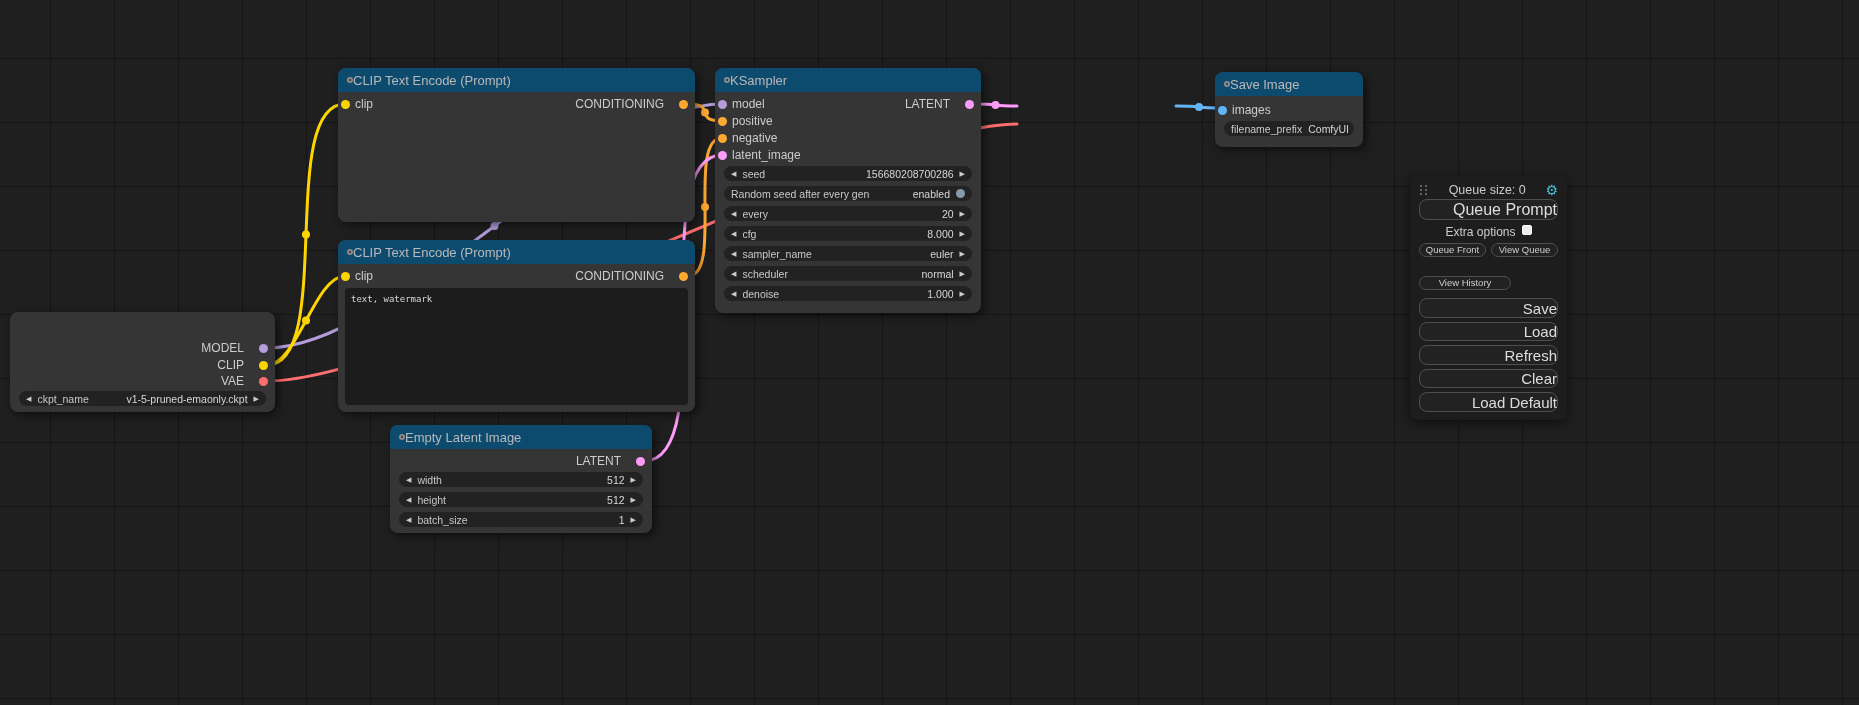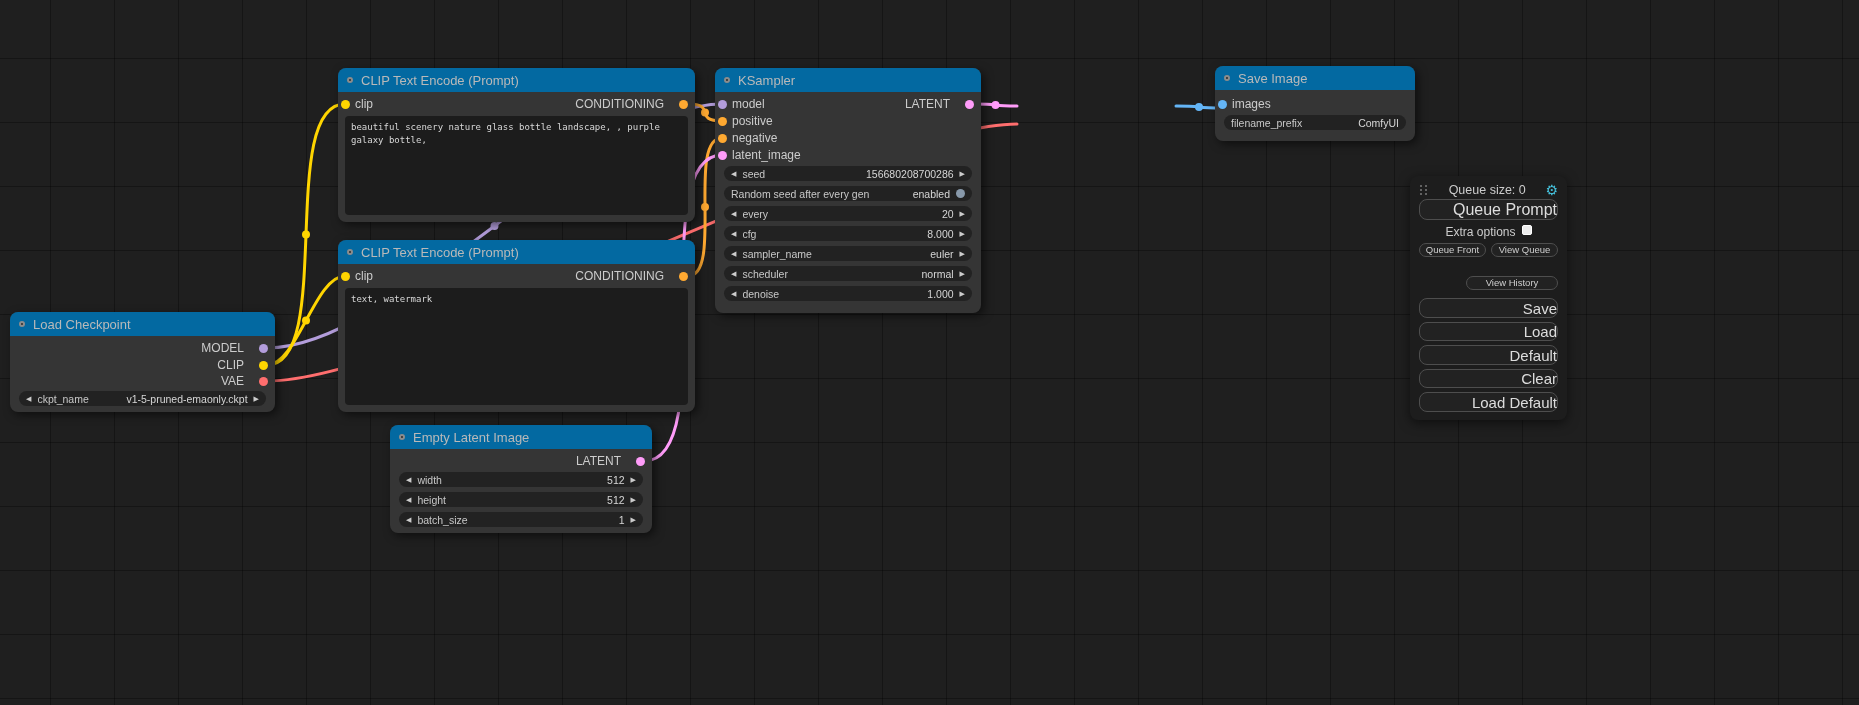--- a/index.html
+++ b/index.html
@@ -19,23 +19,23 @@
   }
   #wires { position: absolute; inset: 0; width: 100%; height: 100%; z-index: 1; }
 
   
   .node {
     position: absolute; z-index: 2;
     background: #353535; border-radius: 8px;
     box-shadow: 3px 3px 10px rgba(0,0,0,0.55);
   }
   .n-head {
-    height: 24px; background: #0369a1;
+    height: 24px; background: #0c4a6e;
     border-radius: 8px 8px 0 0;
-    display: flex; align-items: center; gap: 8px; padding: 4px 9px;
+    display: flex; align-items: center; padding: 4px 9px;
   }
   .n-dot {
     width: 6px; height: 6px; border-radius: 50%;
     background: #2b2b2b; border: 2px solid #8c8c8c; flex: 0 0 auto;
   }
   .n-title { font-size: 13px; color: #b9b9b9; white-space: nowrap; }
 
   .slot { position: absolute; height: 16px; line-height: 16px; font-size: 12px; color: #cccccc; }
   .slot.in  { left: 0;  padding-left: 17px; text-align: left; }
   .slot.out { right: 4px; padding-right: 27px; text-align: right; }
@@ -85,21 +85,21 @@
     color: #dddddd; cursor: pointer; display: block;
   }
   .qp-big { width: 100%; height: 23px; font-size: 15px; margin-top: 4px; text-align: right; }
   .qp-primary { height: 25px; font-size: 16px; margin-top: 2px; }
   .qp-extra {
     display: flex; align-items: flex-start; justify-content: center; gap: 6px;
     margin-top: 5px; font-size: 12px; color: #cccccc; height: 14px;
   }
   .checkbox { width: 10px; height: 10px; background: #ededed; border-radius: 2px; border: 1px solid #ffffff; }
   .qp-row { display: flex; gap: 5px; margin-top: 4px; }
-  .qp-row.center { justify-content: flex-end; margin-top: 19px; }
+  .qp-row.center { justify-content: flex-start; margin-top: 19px; }
   #queue-panel .qp-small { flex: 1; height: 14px; font-size: 9.5px; line-height: 10px; padding: 0; border-radius: 7px; color: #cfcfcf; }
   #queue-panel .qp-row.center .qp-small { flex: 0 0 92px; }
   .qp-gap { height: 5px; }
 </style>
 </head>
 <body>
 
 <div id="canvas">
 
   <svg id="wires" viewBox="0 0 1859 705">
@@ -117,24 +117,20 @@
       <circle cx="705" cy="207" r="4" fill="#FFA931"></circle>
       <path d="M 644 461 C 722.9461842016447 461, 643.0538157983553 155, 722 155" stroke="#FF9CF9" stroke-width="3" stroke-linecap="round" fill="none"></path>
       <circle cx="683" cy="308" r="4" fill="#FF9CF9"></circle>
       <path d="M 974 104 C 1004 104, 987 106, 1017 106" stroke="#FF9CF9" stroke-width="3" stroke-linecap="round" fill="none"></path>
       <circle cx="995.5" cy="105" r="4" fill="#FF9CF9"></circle>
       <path d="M 1176 106 C 1206 106, 1192 108, 1222 108" stroke="#64B5F6" stroke-width="3" stroke-linecap="round" fill="none"></path>
       <circle cx="1199" cy="107" r="4" fill="#64B5F6"></circle>
     </svg>
 
   <div class="node" style="left:10px;top:312px;width:265px;height:100px">
-    <div class="n-head">
-      <span class="n-dot"></span>
-      <span class="n-title">Load Checkpoint</span>
-    </div>
     <div class="slot out" style="top:28px">
       <span>MODEL</span>
       <span class="port" style="background: rgb(179, 157, 219);"></span>
     </div>
     <div class="slot out" style="top:45px">
       <span>CLIP</span>
       <span class="port" style="background: rgb(255, 213, 0);"></span>
     </div>
     <div class="slot out" style="top:61px">
       <span>VAE</span>
@@ -154,21 +150,20 @@
       <span class="n-title">CLIP Text Encode (Prompt)</span>
     </div>
     <div class="slot in" style="top:28px">
       <span class="port" style="background: rgb(255, 213, 0);"></span>
       <span>clip</span>
     </div>
     <div class="slot out" style="top:28px">
       <span>CONDITIONING</span>
       <span class="port" style="background: rgb(255, 169, 49);"></span>
     </div>
-    <div class="prompt">beautiful scenery nature glass bottle landscape, , purple galaxy bottle,</div>
   </div>
 
   <div class="node" style="left:338px;top:240px;width:357px;height:172px">
     <div class="n-head">
       <span class="n-dot"></span>
       <span class="n-title">CLIP Text Encode (Prompt)</span>
     </div>
     <div class="slot in" style="top:28px">
       <span class="port" style="background: rgb(255, 213, 0);"></span>
       <span>clip</span>
@@ -271,21 +266,21 @@
     </div>
     <div class="widget" style="top:218px">
       <span class="w-arrow">◀</span>
       <span class="w-label">denoise</span>
       <span class="w-value">1.000</span>
       <span class="w-arrow">▶</span>
     </div>
   </div>
 
 
-  <div class="node" style="left:1215px;top:66px;width:200px;height:75px">
+  <div class="node" style="left:1215px;top:72px;width:148px;height:75px">
     <div class="n-head">
       <span class="n-dot"></span>
       <span class="n-title">Save Image</span>
     </div>
     <div class="slot in" style="top:30px">
       <span class="port" style="background: rgb(100, 181, 246);"></span>
       <span>images</span>
     </div>
     <div class="widget" style="top:49px">
       <span class="w-label">filename_prefix</span>
@@ -309,18 +304,18 @@
     <div class="qp-row">
       <button class="qp-small">Queue Front</button>
       <button class="qp-small">View Queue</button>
     </div>
     <div class="qp-row center">
       <button class="qp-small">View History</button>
     </div>
     <div class="qp-gap"></div>
     <button class="qp-big">Save</button>
     <button class="qp-big">Load</button>
-    <button class="qp-big">Default</button>
+    <button class="qp-big">Refresh</button>
     <button class="qp-big">Clear</button>
     <button class="qp-big">Load Default</button>
   </div>
 
 </div>
 
 </body></html>

